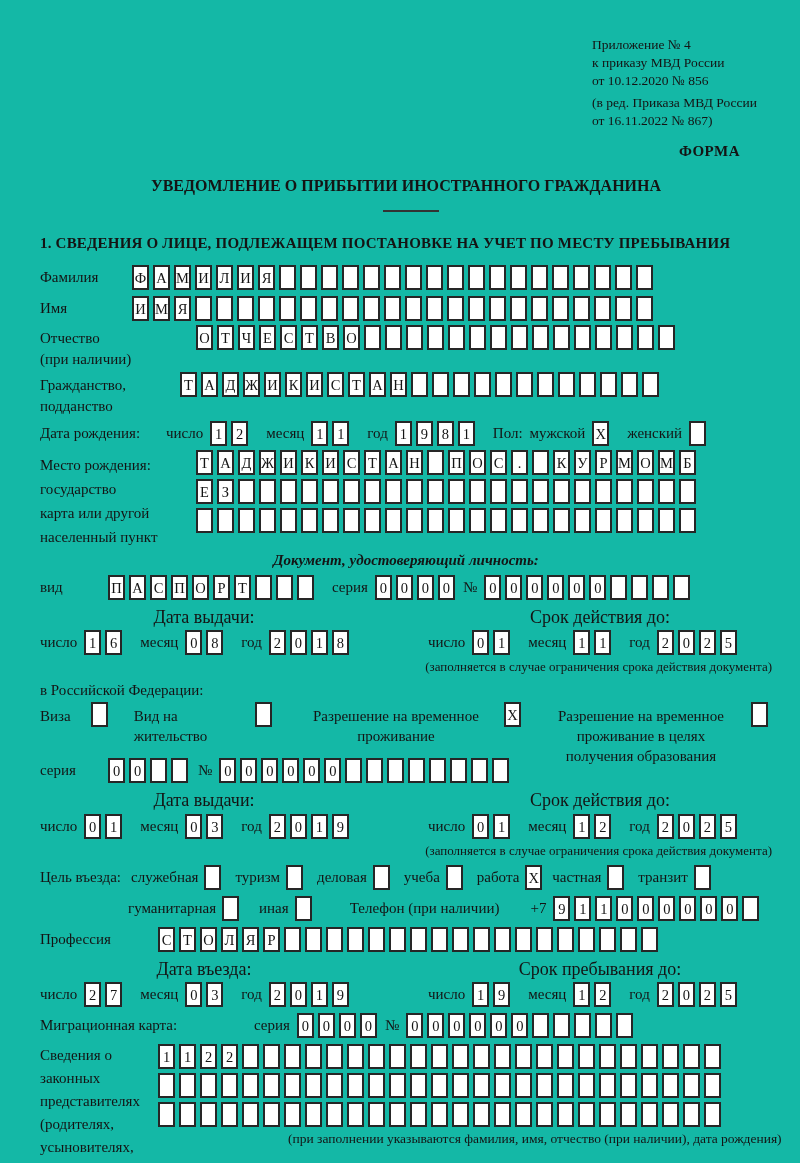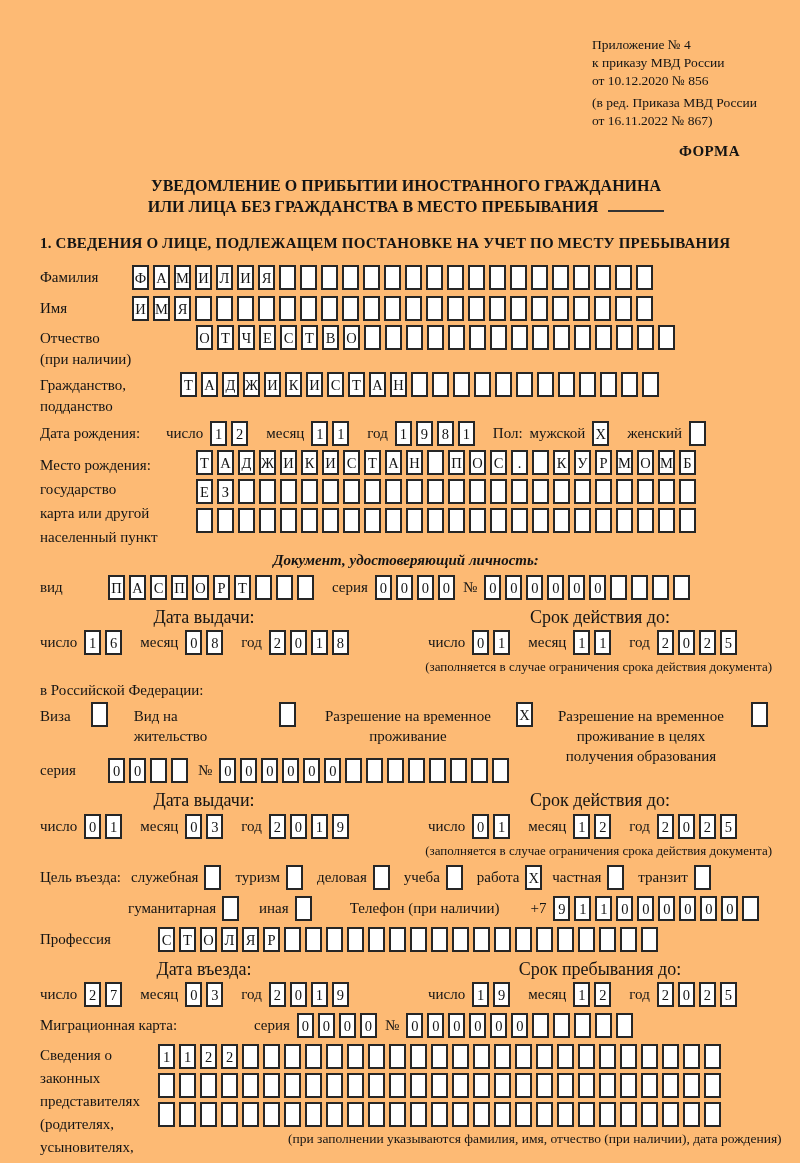--- a/index.html
+++ b/index.html
@@ -1,21 +1,21 @@
 <!DOCTYPE html>
 <html><head>
 <meta charset="utf-8">
 <style>
   * { box-sizing: border-box; }
   html,body { margin:0; padding:0; background:#fff; }
   .page {
     width:800px; height:1163px; overflow:hidden; position:relative;
     padding:36px 28px 1px 40px;
     font-family:"Liberation Serif","DejaVu Serif",serif;
-    color:#141414; font-size:15px; line-height:1.25; background:#fdba74;
+    color:#141414; font-size:15px; line-height:1.25; background:#14b8a6;
   }
   .annex { margin-left:552px; font-size:13.5px; line-height:1.32; }
   .annex .gap { height:5px; }
   .forma { text-align:right; padding-right:32px; font-weight:bold; font-size:15px; margin-top:12px; letter-spacing:.5px; }
   .title { text-align:center; font-weight:bold; font-size:16px; margin-top:14px; line-height:1.35; }
   .blank-line { display:inline-block; width:56px; border-bottom:2px solid #333; height:12px; margin-left:10px; }
   .sec-heading { font-weight:bold; font-size:15px; margin-top:16px; margin-bottom:10px; letter-spacing:.2px; }
 
   .row { display:flex; align-items:center; margin-bottom:2px; min-height:29px; white-space:nowrap; }
   .row-top { align-items:flex-start; }
@@ -36,21 +36,21 @@
   .col-l { width:388px; flex-shrink:0; }
   .col-r { flex:1; }
   .date-heading { text-align:center; font-size:18px; margin-top:2px; }
   .date-heading.l { padding-right:60px; }
   .note { text-align:right; font-size:13px; margin:0 0 4px 0; }
   .intro { margin-top:6px; margin-bottom:2px; }
 
   .opt-row { display:flex; align-items:flex-start; margin-top:2px; margin-bottom:6px; }
   .opt { display:flex; align-items:flex-start;gap:14px; }
   .opt .olabel { line-height:20px; padding-top:4px; }
-  .opt .olabel.c { text-align:center; }
+  .opt .olabel.c { text-align:center;margin-left:12px; }
   .purpose { display:flex; align-items:center; }
   .purpose .olabel { margin-right:6px; }
   .indent2 { margin-left:88px; }
   .foot-note { font-size:13.5px; padding-left:130px; }
 </style>
 </head>
 <body>
 
 <div class="page">
 
@@ -60,21 +60,21 @@
     <div>от 10.12.2020 № 856</div>
     <div class="gap"></div>
     <div>(в ред. Приказа МВД России</div>
     <div>от 16.11.2022 № 867)</div>
   </div>
 
   <div class="forma">ФОРМА</div>
 
   <div class="title">
     <div>УВЕДОМЛЕНИЕ О ПРИБЫТИИ ИНОСТРАННОГО ГРАЖДАНИНА</div>
-    <div><span>ИЛИ ЛИЦА БЕЗ ГРАЖДАНСТВА В МЕСТО ПРЕБЫВАНИЯ</span><span class="blank-line"></span></div>
+    <div><span class="blank-line"></span></div>
   </div>
 
   <div class="sec-heading">1. СВЕДЕНИЯ О ЛИЦЕ, ПОДЛЕЖАЩЕМ ПОСТАНОВКЕ НА УЧЕТ ПО МЕСТУ ПРЕБЫВАНИЯ</div>
 
   <div class="row">
     <span class="lbl" style="width:92px">Фамилия</span>
     <span class="cells">
         <span class="cell">Ф</span>
         <span class="cell">А</span>
         <span class="cell">М</span>

